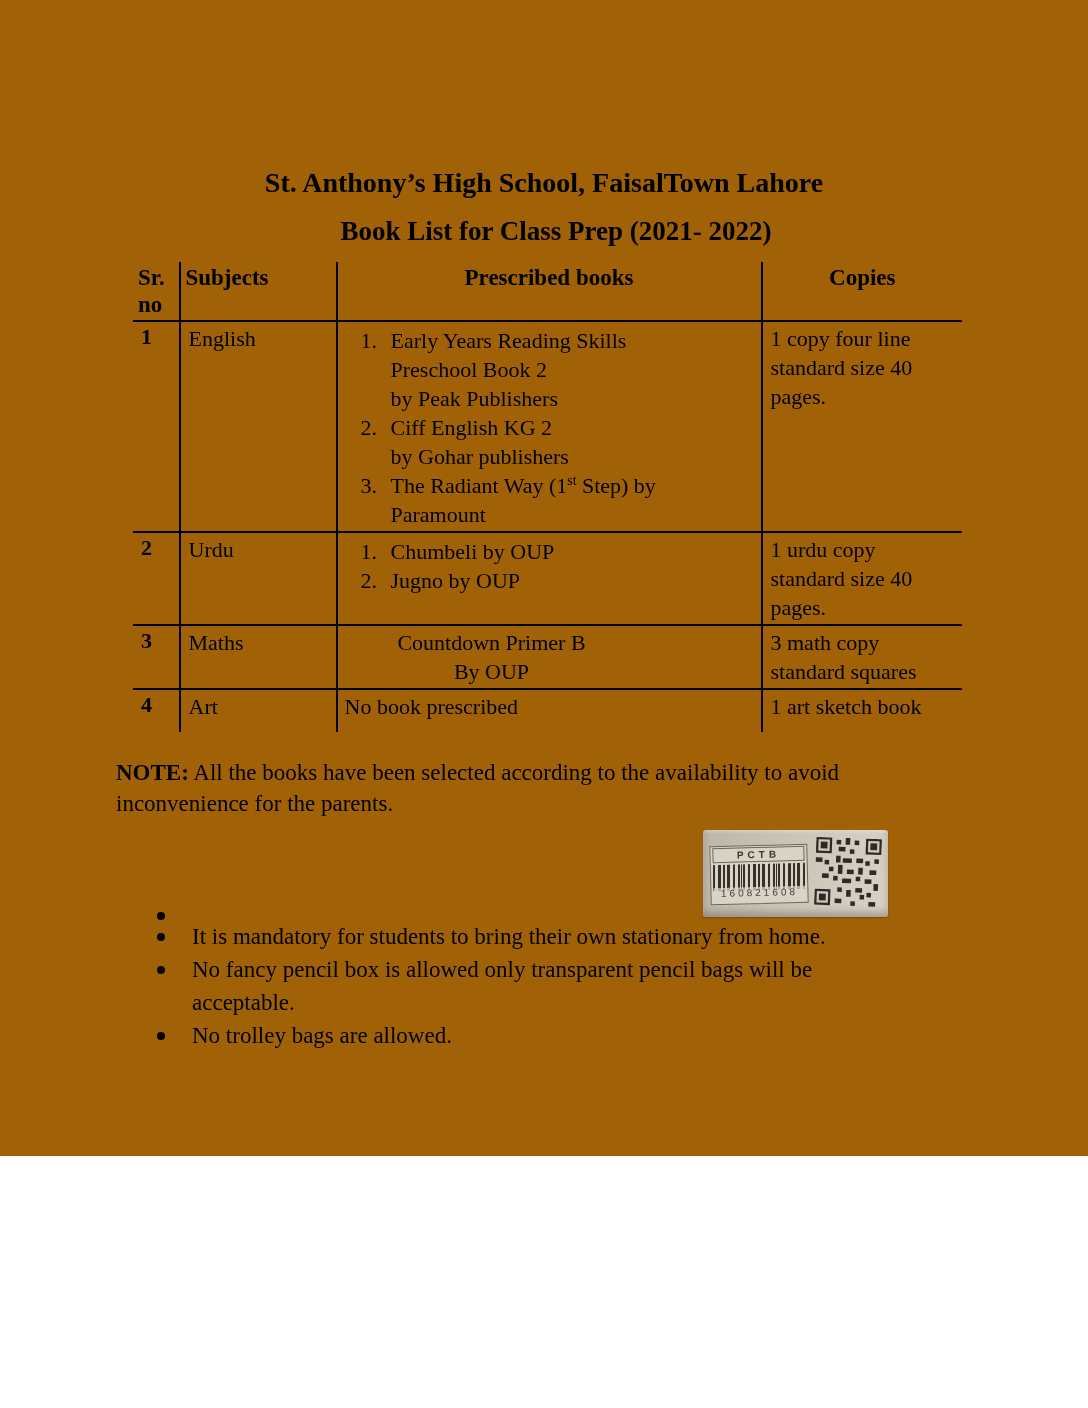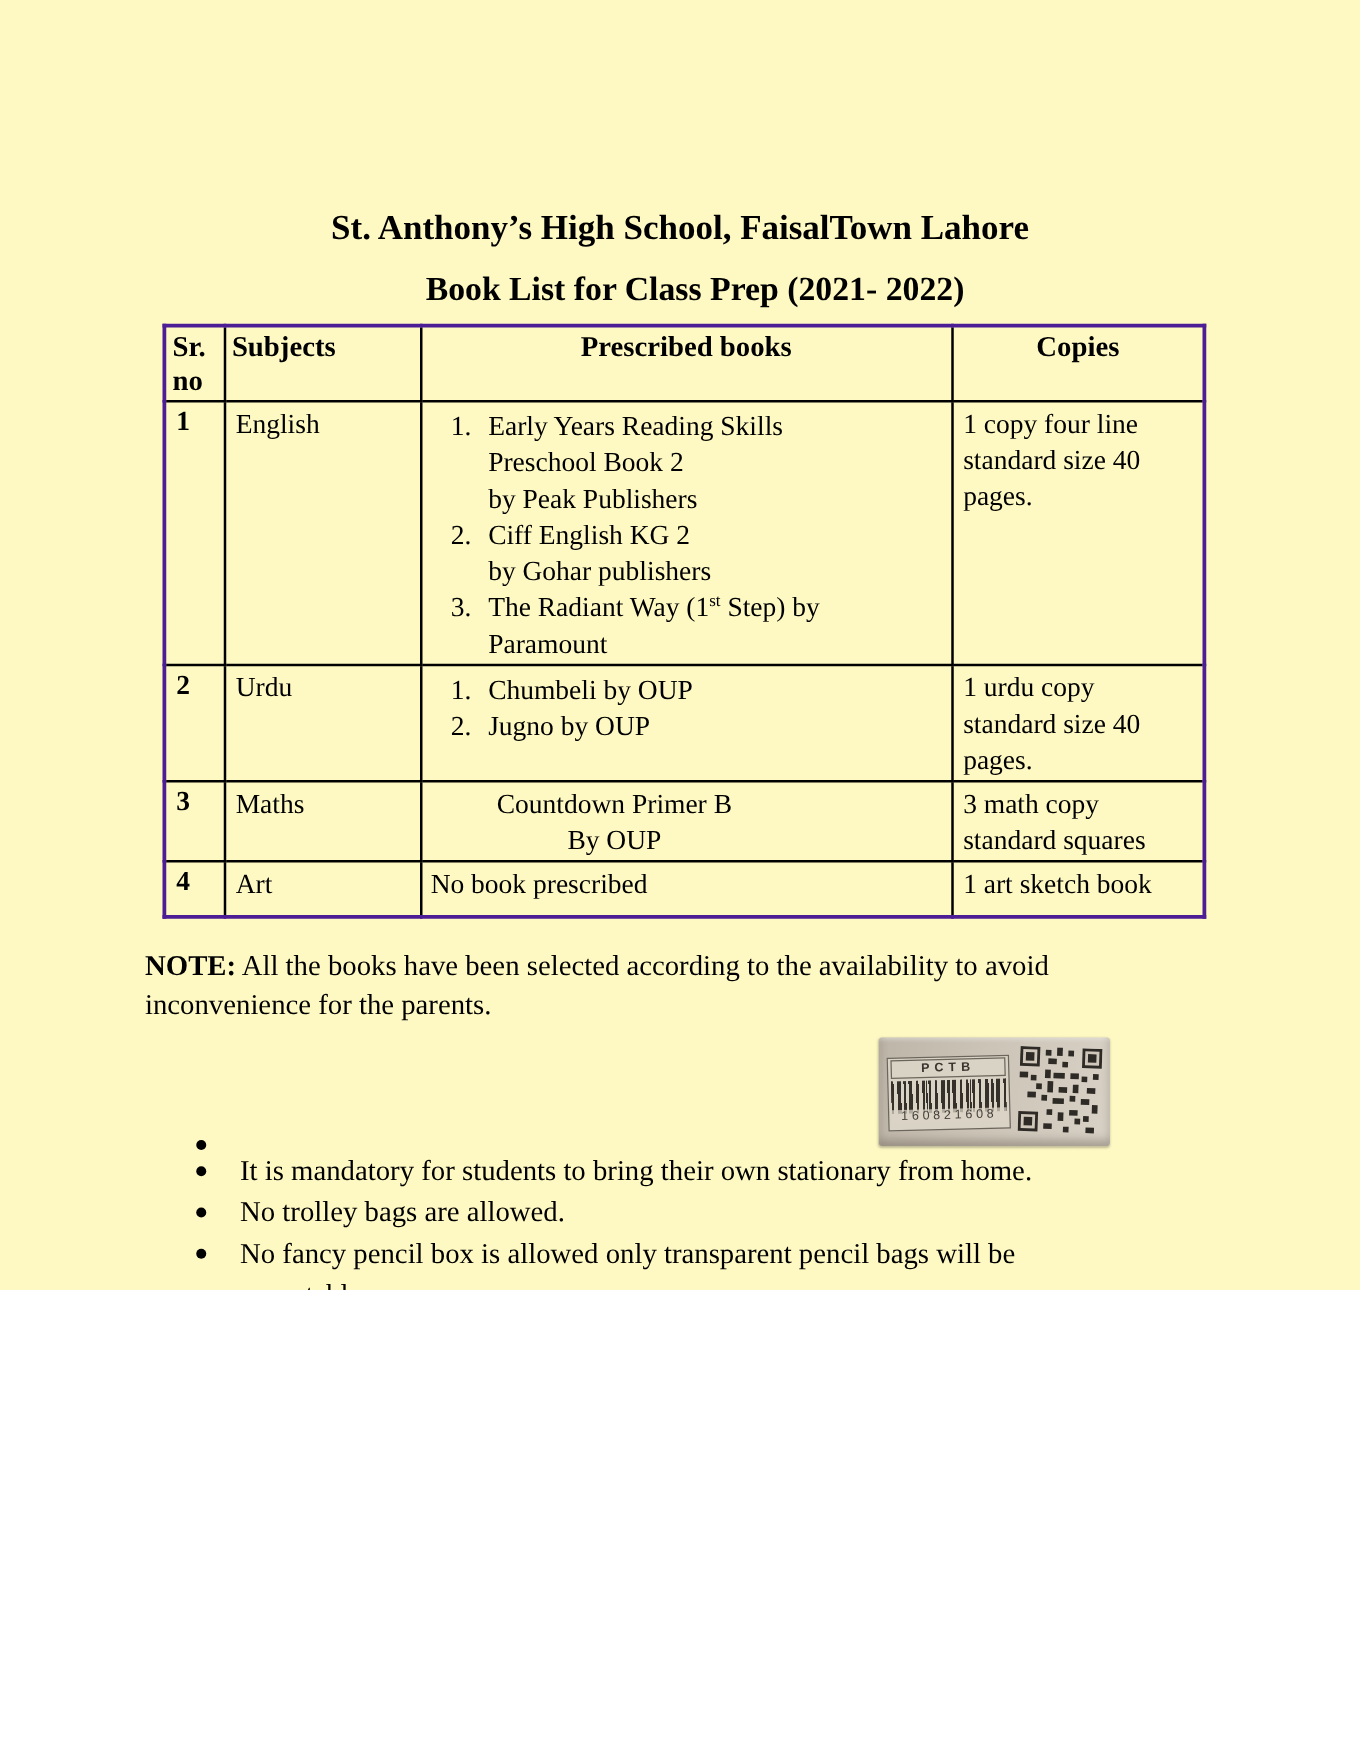--- a/index.html
+++ b/index.html
@@ -1,26 +1,26 @@
 <!DOCTYPE html>
 <html><head>
 <meta charset="utf-8">
 <style>
   html,body { margin:0; padding:0; background:#ffffff; }
   body { font-family:"Liberation Serif", serif; color:#000; }
-  .page { position:relative; width:1088px; height:1032px; background:#fef9c3; overflow:hidden; }
+  .page { position:relative; width:1088px; height:1156px; background:#a16207; overflow:hidden; }
 
   .title { position:absolute; top:167px; left:0; width:100%; text-align:center;
            font-size:28px; font-weight:700; }
   .subtitle { position:absolute; top:216px; left:12px; width:100%; text-align:center;
               font-size:27px; font-weight:700; }
 
   table.booklist { position:absolute; top:259px; left:130px; width:832px;
                    border-collapse:collapse; table-layout:fixed; font-size:22px;
-                   border:3px solid #4c1d95; }
+                   border:3px solid #a16207; }
   .booklist th, .booklist td { border:2px solid #000; vertical-align:top; padding:2px 5px; }
   .booklist th { font-size:23px; text-align:left; font-weight:700; line-height:27px; }
   .th-center { text-align:center !important; }
   .h-head td,.h-head th { height:50px; }
   .h-r1 td { height:194px; }
   .h-r2 td { height:80px; }
   .h-r3 td { height:50px; }
   .h-r4 td { height:38px; }
   .sr-cell { font-weight:700; padding-left:8px !important; }
   .subject-cell { padding-left:8px !important; line-height:29px; }
@@ -222,24 +222,24 @@
     <div class="bullet">
       <span class="bullet-marker">
           <i></i>
         </span>
       <span class="bullet-text">It is mandatory for students to bring their own stationary from home.</span>
     </div>
     <div class="bullet">
       <span class="bullet-marker">
           <i></i>
         </span>
-      <span class="bullet-text">No trolley bags are allowed.</span>
-    </div>
-    <div class="bullet">
-      <span class="bullet-marker">
-          <i></i>
-        </span>
       <span class="bullet-text">No fancy pencil box is allowed only transparent pencil bags will be
 acceptable.</span>
     </div>
+    <div class="bullet">
+      <span class="bullet-marker">
+          <i></i>
+        </span>
+      <span class="bullet-text">No trolley bags are allowed.</span>
+    </div>
   </div>
 
 </div>
 
 </body></html>

